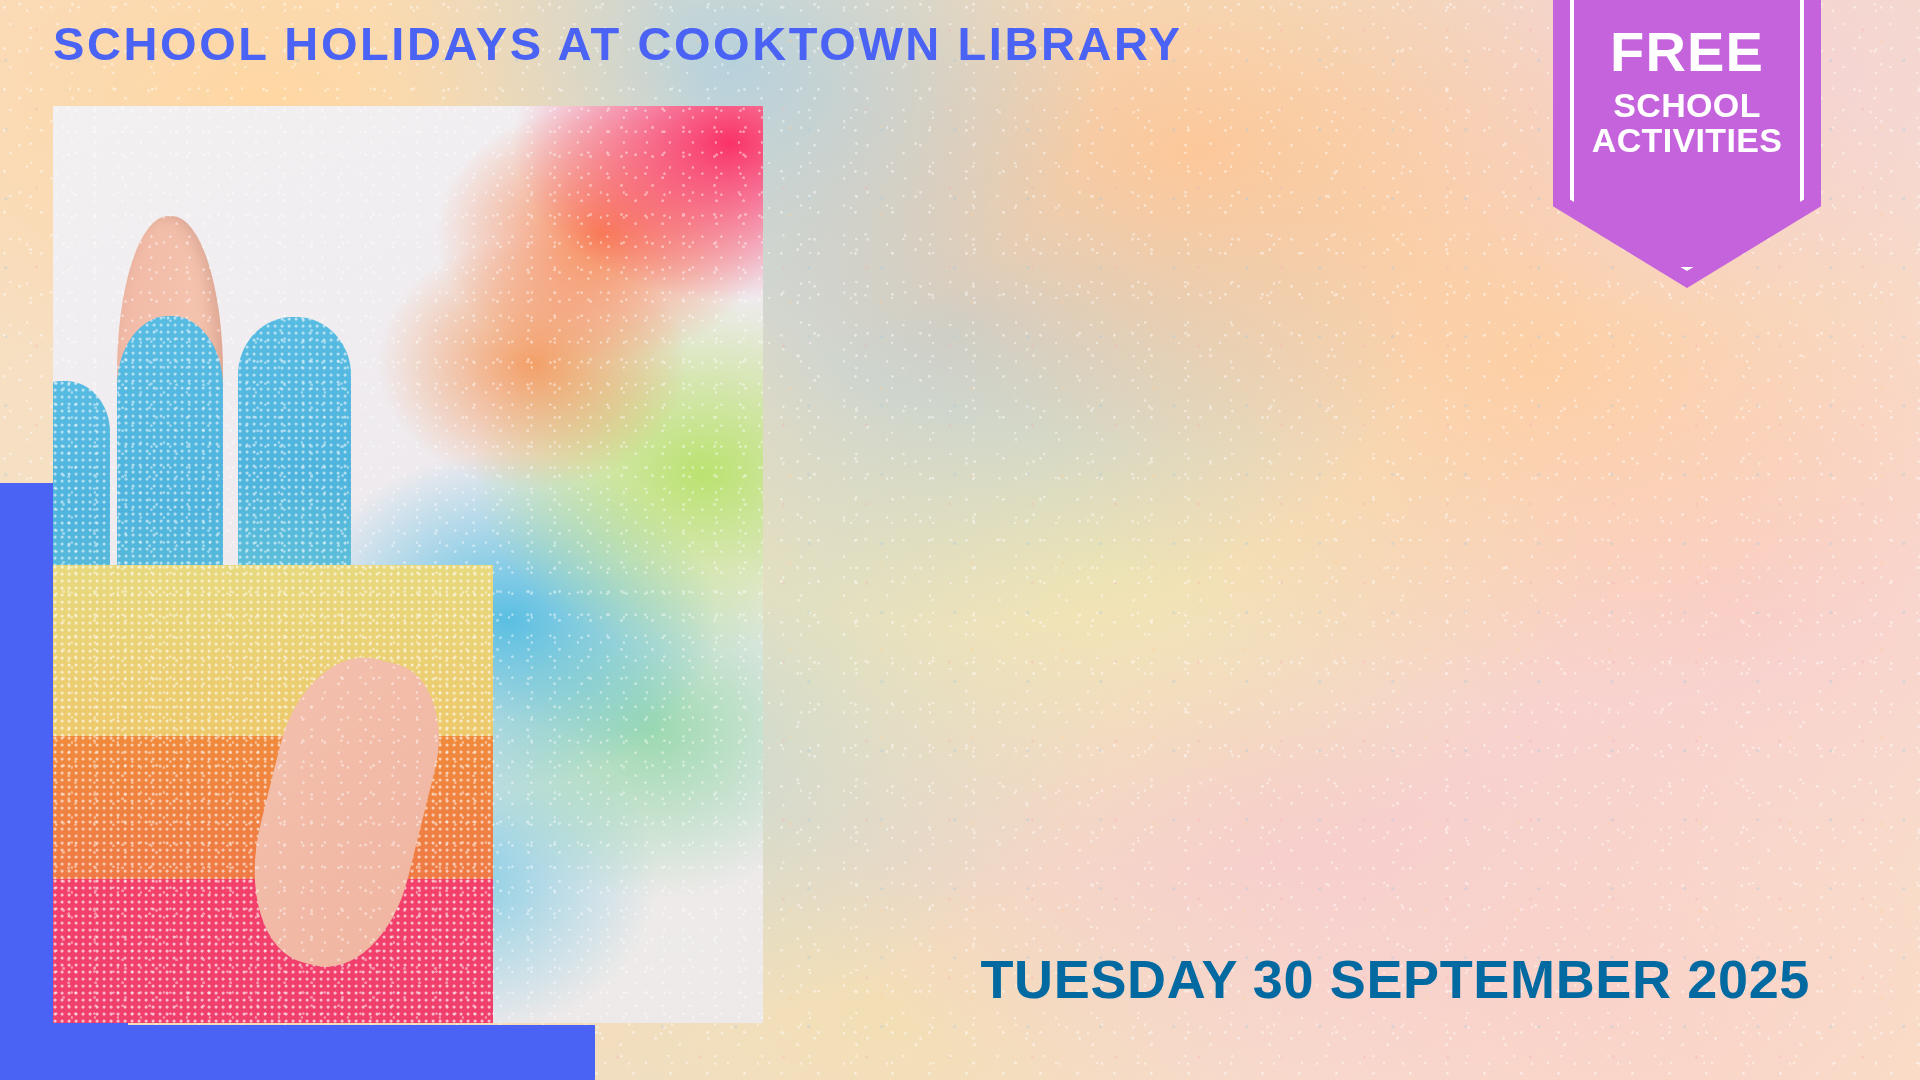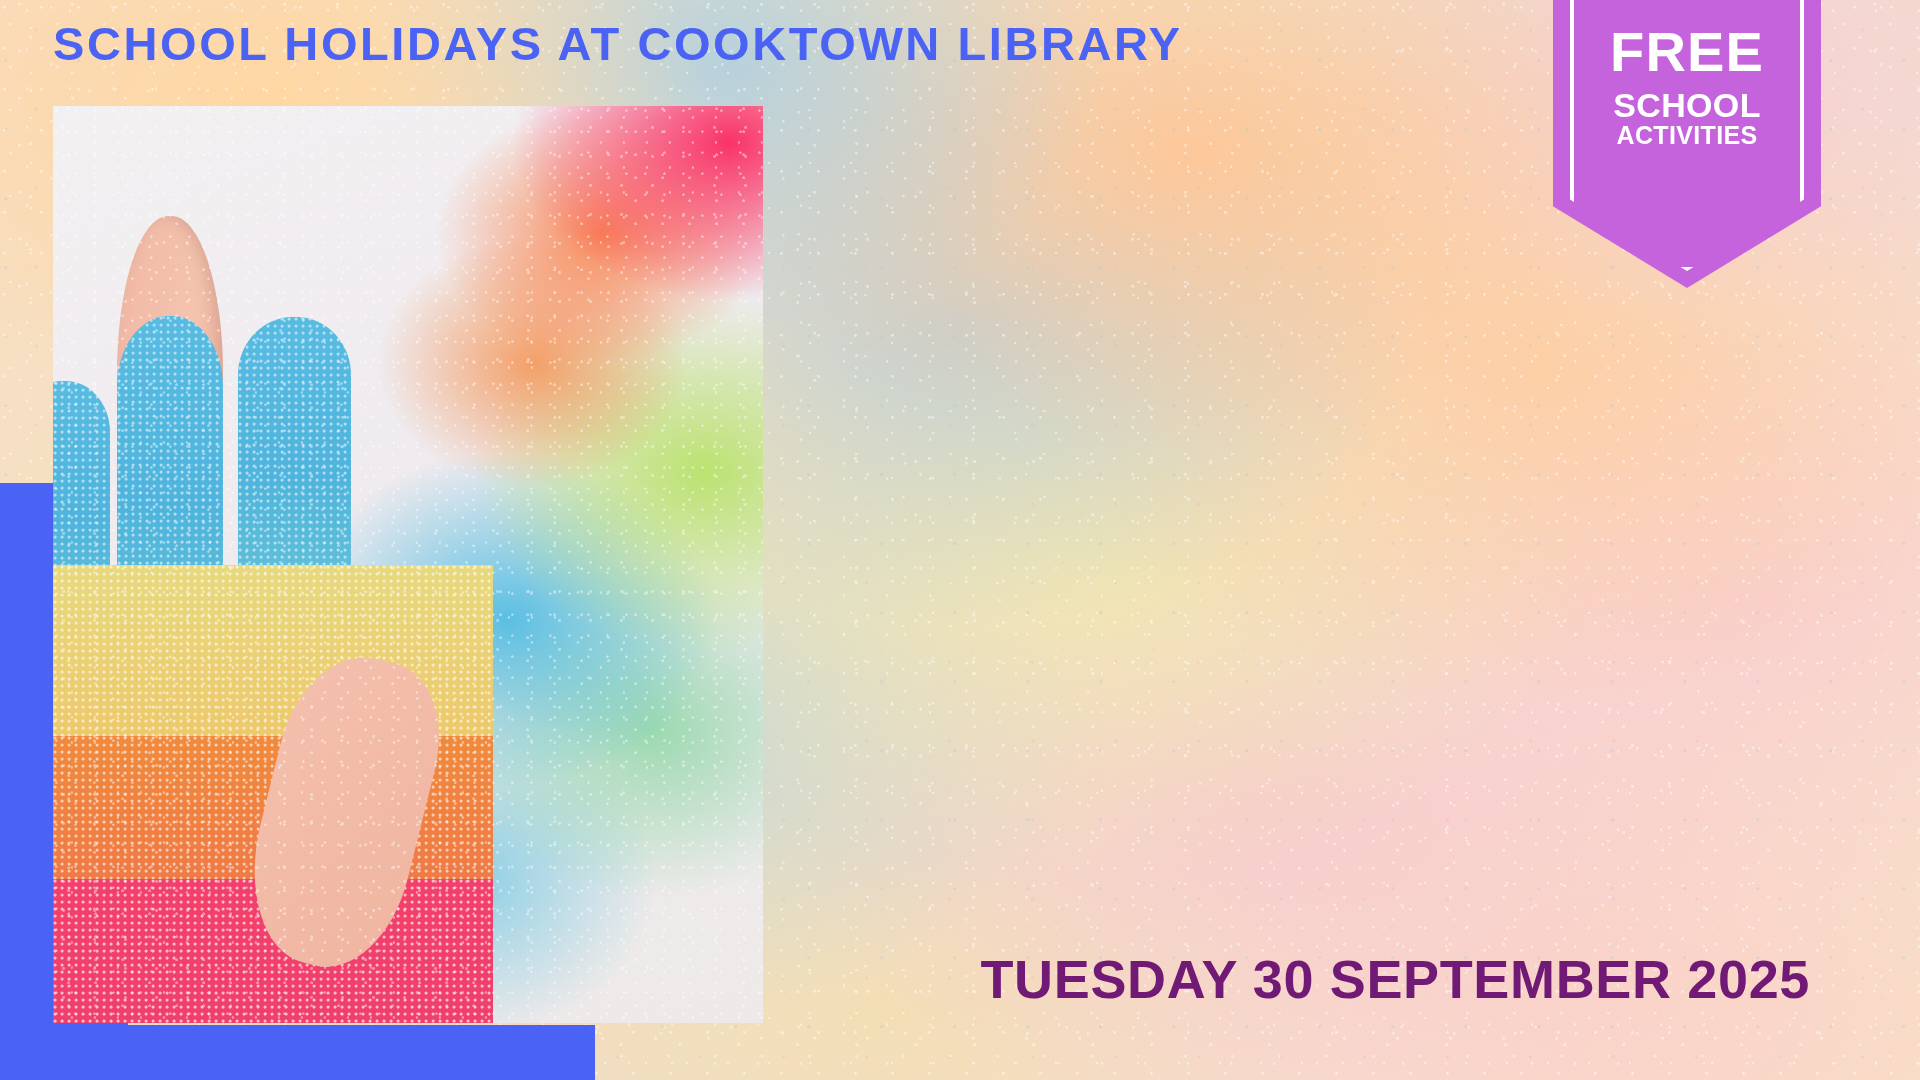--- a/index.html
+++ b/index.html
@@ -239,21 +239,21 @@
     line-height: 1.0;
     margin-bottom: 8px;
   }
   .badge-sub {
     font-size: 34px;
     font-weight: 700;
     letter-spacing: 0.01em;
     line-height: 1.03;
     margin-top: 8px;
   }
-  .badge-sub .l3 { font-size: 25px; text-align: center; }
+  .badge-sub .l3 { font-size: 34px; text-align: center; }
 
   
   .headline {
     position: absolute;
     right: 110px;
     top: 516px;
     text-align: right;
     color: #4a63f5;
     font-family: "Liberation Sans", sans-serif;
     font-weight: 700;
@@ -270,21 +270,21 @@
   .headline .line2 { font-size: 158px; }
 
   
   .date-line {
     position: absolute;
     right: 110px;
     top: 948px;
     font-size: 54px;
     font-weight: 700;
     letter-spacing: 0.012em;
-    color: #701a75;
+    color: #0369a1;
     white-space: nowrap;
     font-family: "Liberation Sans", sans-serif;
   }
 </style>
 </head>
 <body>
 
 <div class="poster">
 
   <div class="bg-base"></div>

